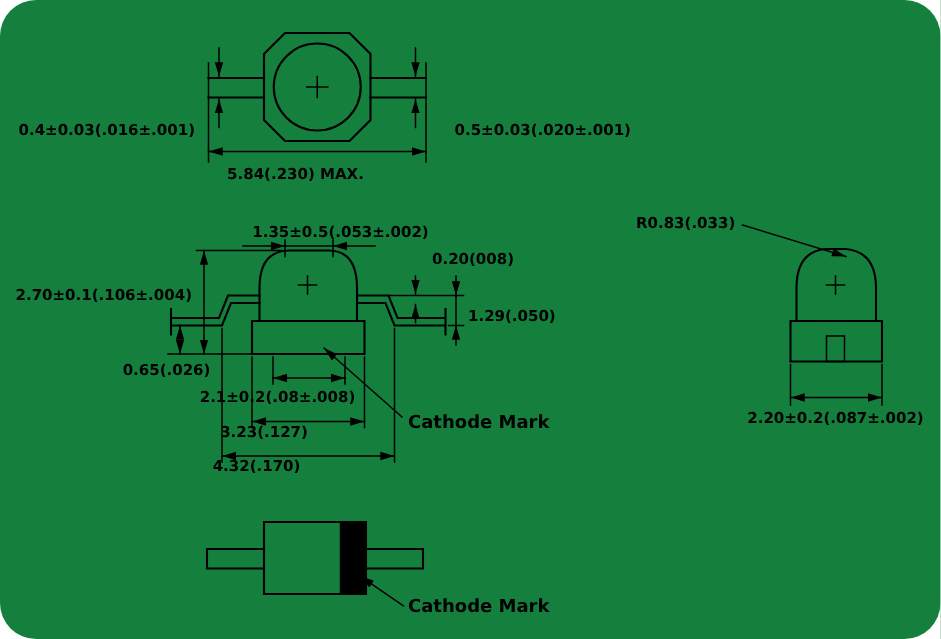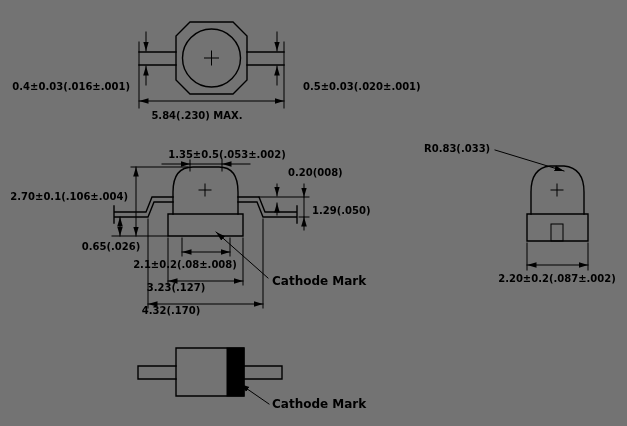--- a/index.html
+++ b/index.html
@@ -1,16 +1,16 @@
 <!DOCTYPE html>
 <html><head>
 <meta charset="utf-8">
 <style>
   html,body{margin:0;padding:0;background:#ffffff;}
-  .sheet{position:relative;width:627px;height:426px;background:#737373;overflow:hidden;}
+  .sheet{position:relative;width:627px;height:426px;background:#15803d;overflow:hidden;border-radius:24px;}
   svg{position:absolute;left:0;top:0;}
   .ln{stroke:#000000;stroke-width:1;fill:none;stroke-linecap:square;}
   .body-ln{stroke:#000000;stroke-width:1.4;fill:none;stroke-linecap:square;}
   .fill-black{fill:#000000;stroke:#000000;stroke-width:1;}
   .dim-text{font-family:"DejaVu Sans",sans-serif;font-size:10px;font-weight:700;fill:#000000;}
   .callout-text{font-family:"DejaVu Sans",sans-serif;font-size:12px;font-weight:700;fill:#000000;}
 </style>
 </head>
 <body>
 

